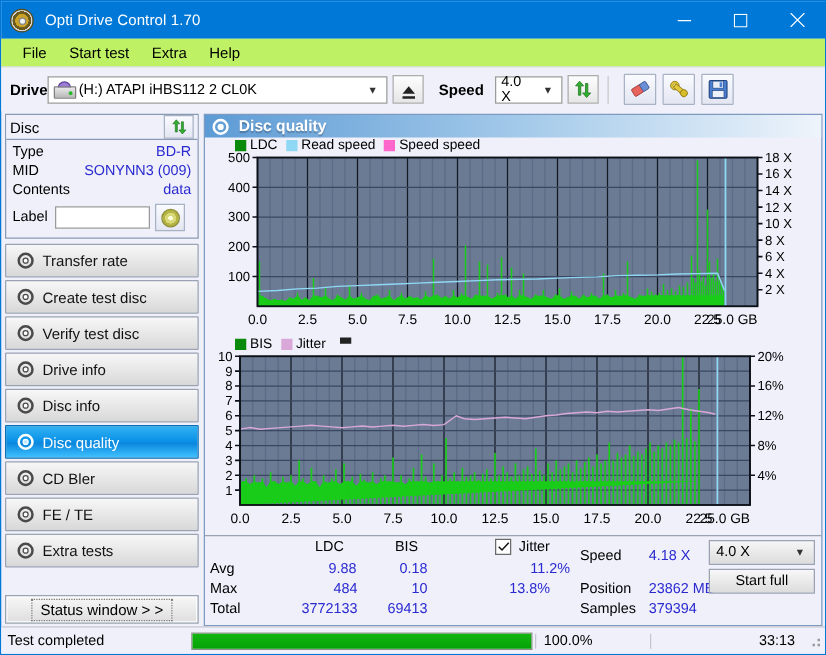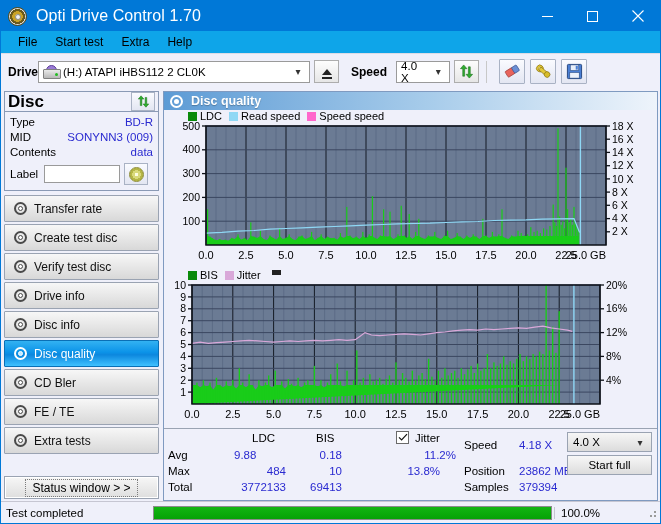--- a/index.html
+++ b/index.html
@@ -19,27 +19,27 @@
   .titlebar{
     height:30px;background:#0078d7;display:flex;align-items:center;
     padding-left:7px;box-sizing:border-box;
   }
   .tb-icon{
     width:17px;height:17px;border-radius:50%;
     background:radial-gradient(circle at 50% 50%,#fffbe0 0 18%,#c9a227 19% 44%,#6b5a1c 45% 62%,#d8d8d8 63% 100%);
     border:1px solid #5c4a12;flex:0 0 auto;position:relative;
   }
   .tb-icon:after{content:"";position:absolute;left:6px;top:6px;width:4px;height:4px;border-radius:50%;background:#f2f2f2;border:1px solid #888;}
-  .tb-title{color:#fff;font-size:16px;margin-left:9px;letter-spacing:.1px;}
+  .tb-title{color:#fff;font-size:12px;margin-left:9px;letter-spacing:.1px;}
   .tb-btns{margin-left:auto;display:flex;height:30px;}
   .tb-btn{width:45px;height:30px;display:flex;align-items:center;justify-content:center;color:#fff;font-size:13px;}
   .tb-btn svg{display:block;}
   
   .menubar{
-    height:23px;background:#0ea5e9;display:flex;align-items:center;
+    height:23px;background:#bef264;display:flex;align-items:center;
     padding-left:8px;box-sizing:border-box;font-size:12px;color:#000;
     border-bottom:1px solid #dcdce6;
   }
   .menu-item{padding:2px 9px;cursor:default;}
   
   .toolbar{height:35px;display:flex;align-items:center;padding:0 7px;box-sizing:border-box;background:#eff0fa;}
   .tool-label{font-size:12px;font-weight:bold;color:#000;}
   .drive-combo{
     width:272px;height:22px;background:#fff;border:1px solid #9a9a9a;
     display:flex;align-items:center;font-size:11.5px;box-sizing:border-box;position:relative;
@@ -69,21 +69,21 @@
   .eject:after{content:"";position:absolute;left:-5px;top:8px;width:10px;height:2px;background:#222;}
   
   .content{position:absolute;left:0;top:88px;right:0;bottom:22px;}
   
   .sidebar{position:absolute;left:3px;top:2px;width:155px;bottom:0;}
   .disc-panel{border:1px solid #8a9ab5;background:#eff0fa;box-sizing:border-box;}
   .disc-head{
     height:20px;display:flex;align-items:center;padding:0 3px;box-sizing:border-box;
     border-bottom:1px solid #8a9ab5;background:#eff0fa;
   }
-  .disc-head .t{font-size:17px;font-weight:bold;}
+  .disc-head .t{font-size:12px;font-weight:normal;}
   .refresh-btn{margin-left:auto;width:22px;height:17px;border:1px solid #a9b2c4;background:linear-gradient(#fafbff,#e3e6f2);display:flex;align-items:center;justify-content:center;}
   .disc-rows{padding:3px 5px 2px 5px;}
   .drow{display:flex;font-size:11.5px;line-height:15px;}
   .drow .k{color:#000;}
   .drow .v{margin-left:auto;color:#2a2ad0;}
   .label-row{display:flex;align-items:center;margin-top:3px;padding-bottom:3px;}
   .label-row .k{font-size:11.5px;}
   .label-in{
     margin-left:6px;width:76px;height:18px;border:1px solid #9a9a9a;background:#fff;box-sizing:border-box;
     font-family:"Liberation Sans",sans-serif;font-size:11px;padding:0 2px;outline:none;
@@ -861,21 +861,21 @@
         <div class="cell" style="left:232px;top:2px;display:flex;align-items:center;">
           <span class="chk">
             <svg width="10" height="9" viewBox="0 0 10 9">
                 <path d="M1 4.4 L3.6 7 L9 1.2" stroke="#111" stroke-width="1.2" fill="none"></path>
               </svg>
           </span>
           <span class="k" style="margin-left:6px;">Jitter</span>
         </div>
 
         <div class="cell k" style="left:4px;top:20px;">Avg</div>
-        <div class="cell vb" style="left:70px;top:20px;width:44px;text-align:left;">9.88</div>
+        <div class="cell vb" style="left:88px;top:20px;width:44px;text-align:center;">9.88</div>
         <div class="cell vb" style="left:140px;top:20px;width:38px;text-align:right;">0.18</div>
         <div class="cell vb" style="left:240px;top:20px;width:52px;text-align:right;">11.2%</div>
 
         <div class="cell k" style="left:4px;top:36px;">Max</div>
         <div class="cell vb" style="left:78px;top:36px;width:44px;text-align:right;">484</div>
         <div class="cell vb" style="left:140px;top:36px;width:38px;text-align:right;">10</div>
         <div class="cell vb" style="left:224px;top:36px;width:52px;text-align:right;">13.8%</div>
 
         <div class="cell k" style="left:4px;top:52px;">Total</div>
         <div class="cell vb" style="left:62px;top:52px;width:60px;text-align:right;">3772133</div>
@@ -898,19 +898,20 @@
       </div>
     </div>
   </div>
 
   <div class="statusbar">
     <div class="sb-txt">Test completed</div>
     <div class="sb-prog">
       <div class="fill" id="progfill" style="width: 100%;"></div>
     </div>
     <div class="sb-pct">100.0%</div>
+    <div class="sb-time">33:13</div>
     <div class="grip">
       <i style="left:8px;top:8px"></i>
         <i style="left:4px;top:8px"></i>
         <i style="left:8px;top:4px"></i>
     </div>
   </div>
 </div>
 
 </body></html>

